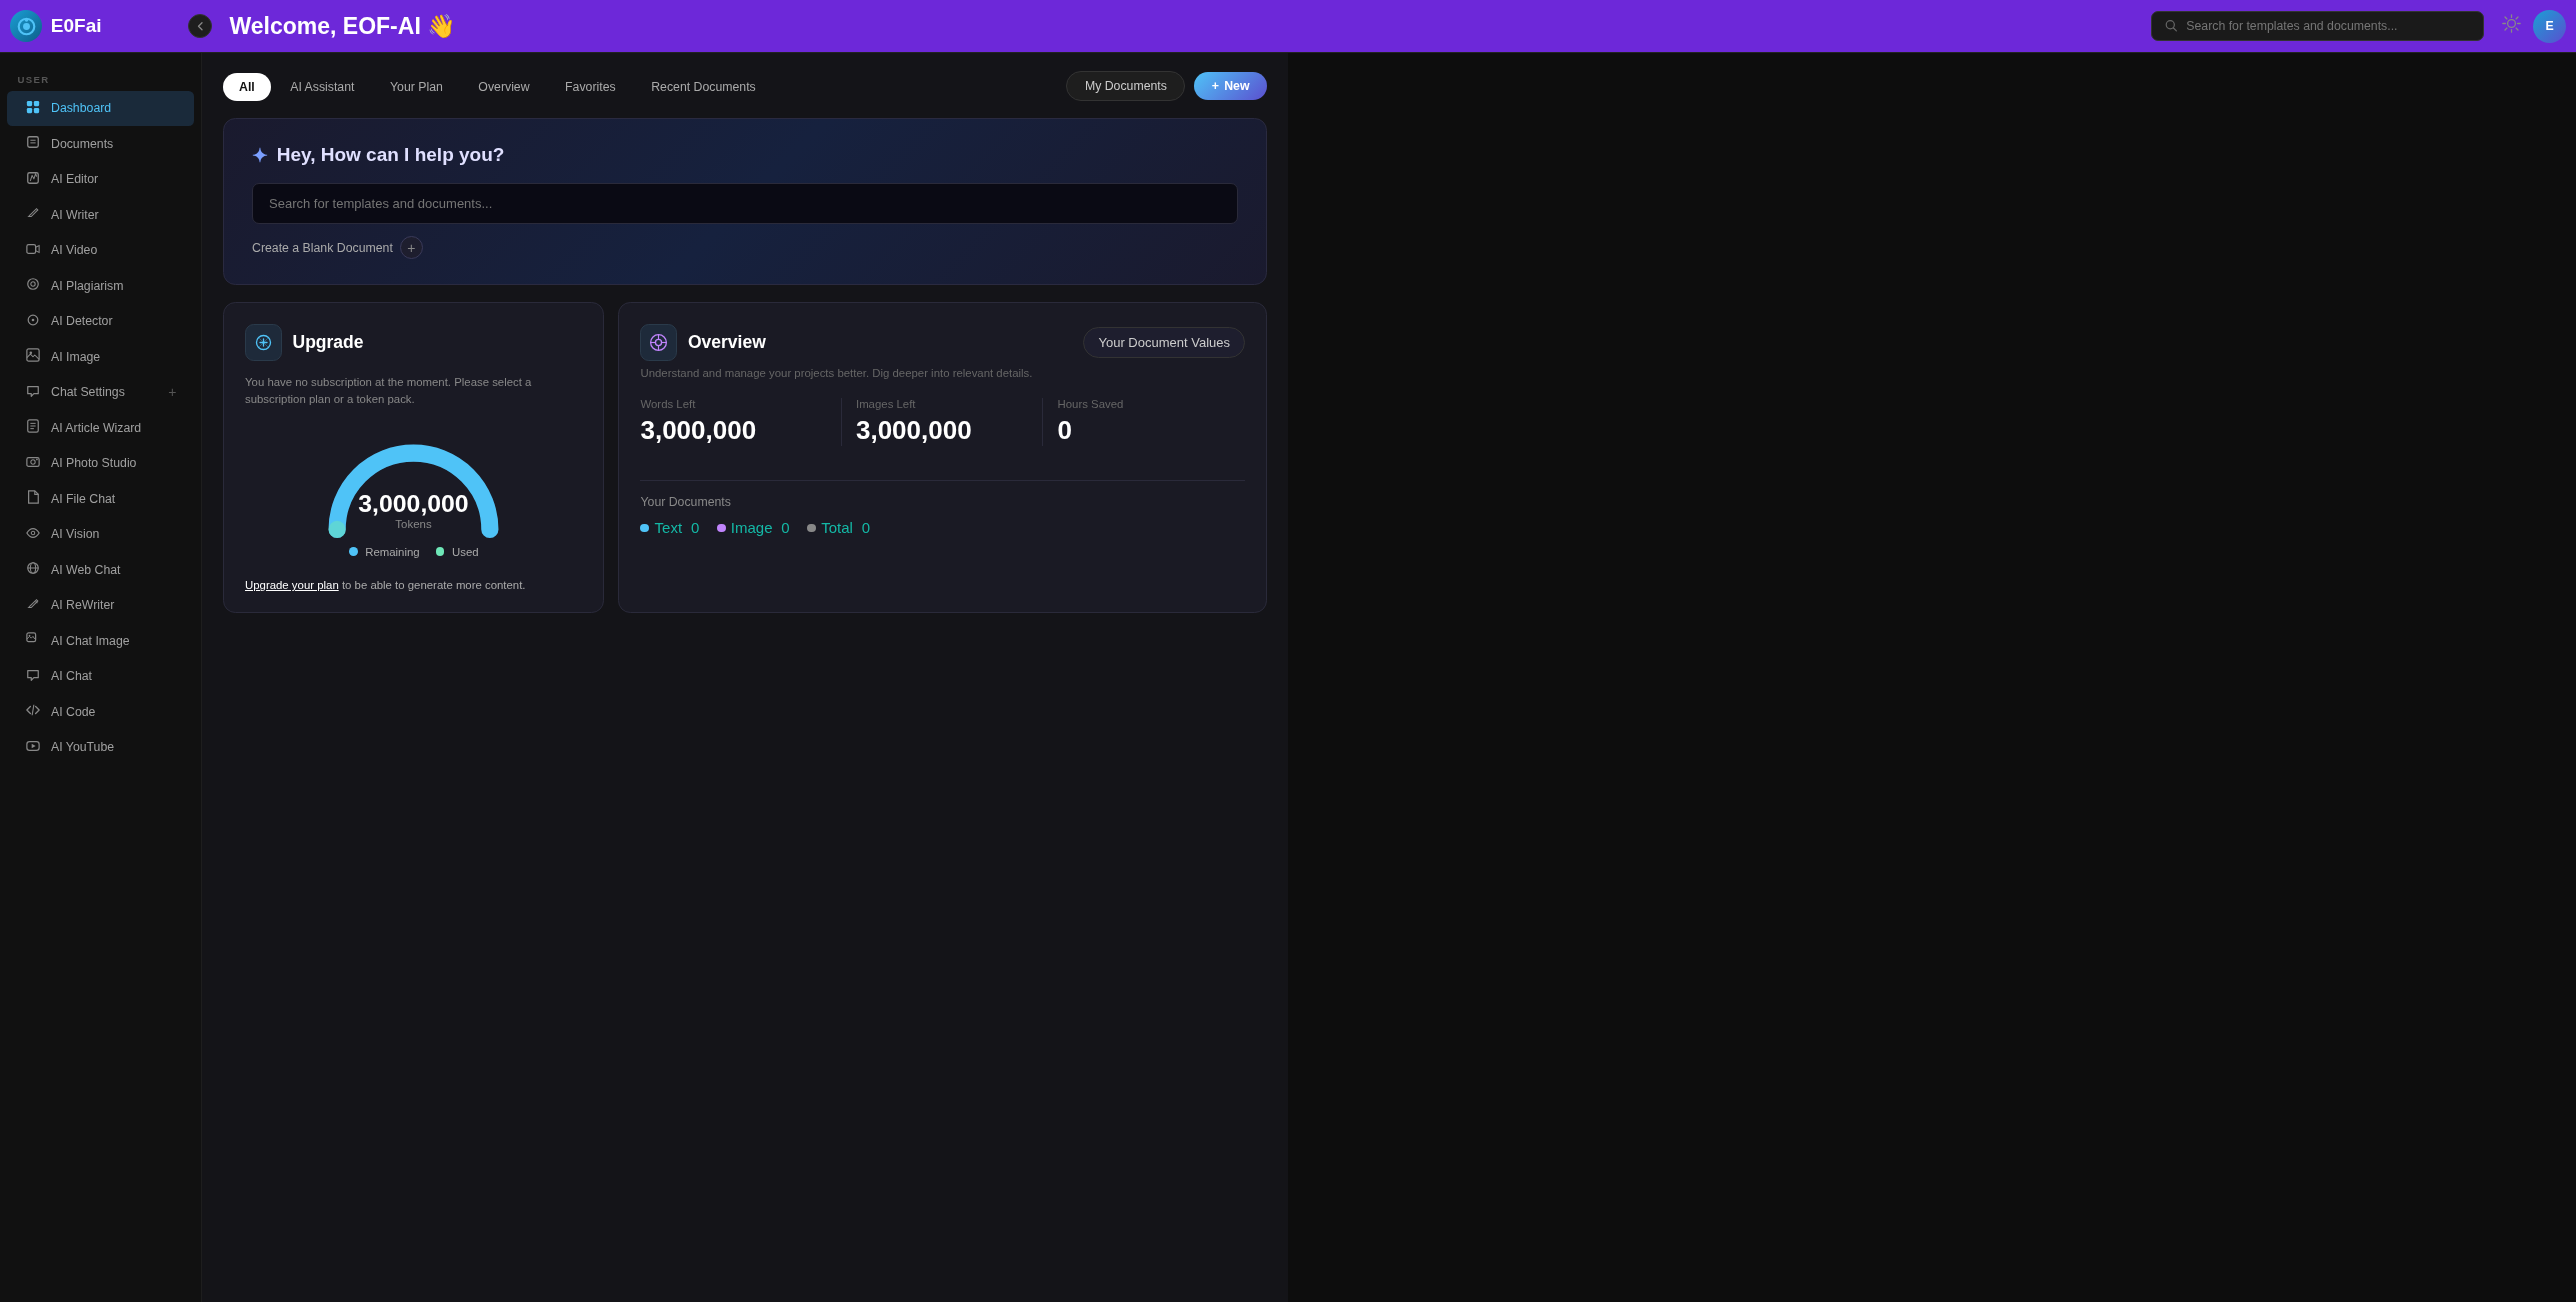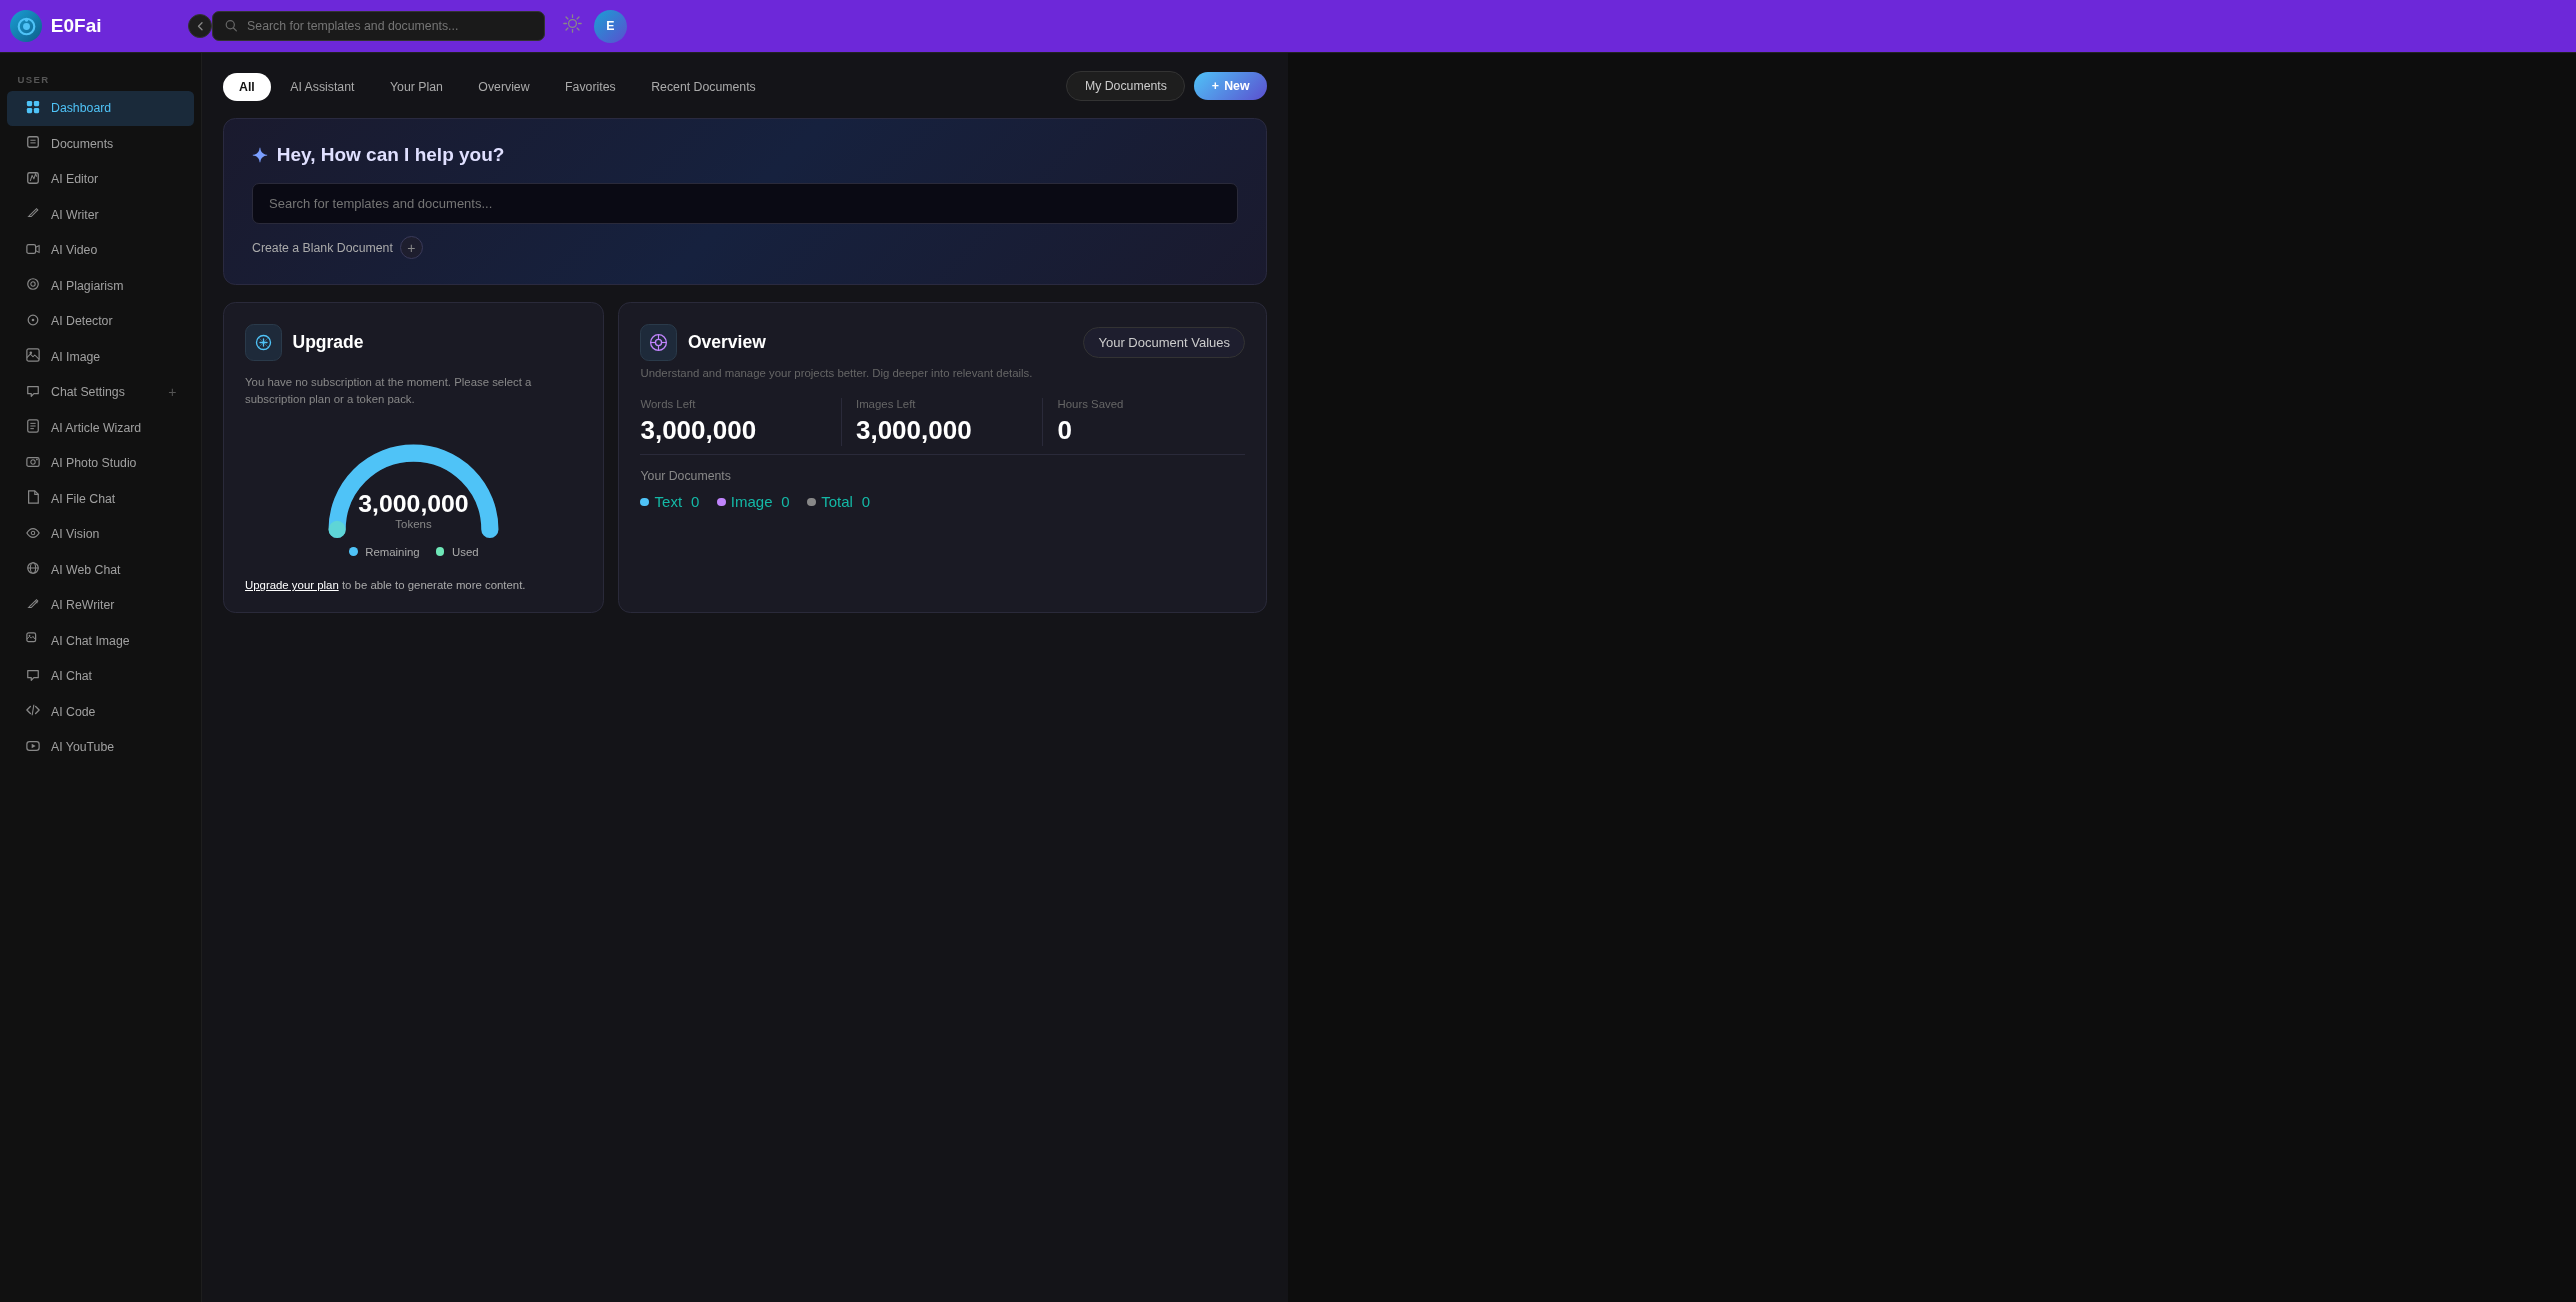--- a/index.html
+++ b/index.html
@@ -406,21 +406,21 @@
     .overview-desc {
       font-size: 11.4px;
       color: #666;
       margin-bottom: 19px;
     }
     .stats-row {
       display: grid;
       grid-template-columns: 1fr 1fr 1fr;
       gap: 0;
       border-bottom: 0.9px solid #2a2a3a;
-      padding-bottom: 8px;
+      padding-bottom: 34px;
       margin-bottom: 14px;
     }
     .stat-item {
       padding: 0 14px;
       border-right: 0.9px solid #2a2a3a;
     }
     .stat-item:first-child { padding-left: 0; }
     .stat-item:last-child { border-right: none; }
     .stat-label {
       font-size: 11.4px;
@@ -467,20 +467,21 @@
       </svg>
     </div>
     <span class="logo-text">E0Fai</span>
     <div class="collapse-btn">
       <svg width="10.5" height="10.5" viewBox="0 0 12 12">
           <path d="M8 2L4 6l4 4" stroke="#888" stroke-width="1.5" fill="none" stroke-linecap="round" stroke-linejoin="round"></path>
         </svg>
     </div>
   </div>
 
+  <div class="header-title">Welcome, EOF-AI 👋</div>
 
   <div class="header-search">
     <svg width="14" height="14" viewBox="0 0 16 16">
       <circle cx="6.5" cy="6.5" r="5" stroke="#666" stroke-width="1.5" fill="none"></circle>
       <line x1="10.5" y1="10.5" x2="14" y2="14" stroke="#666" stroke-width="1.5" stroke-linecap="round"></line>
     </svg>
     <input type="text" placeholder="Search for templates and documents..." style="">
   </div>
 
   <div class="header-right">

